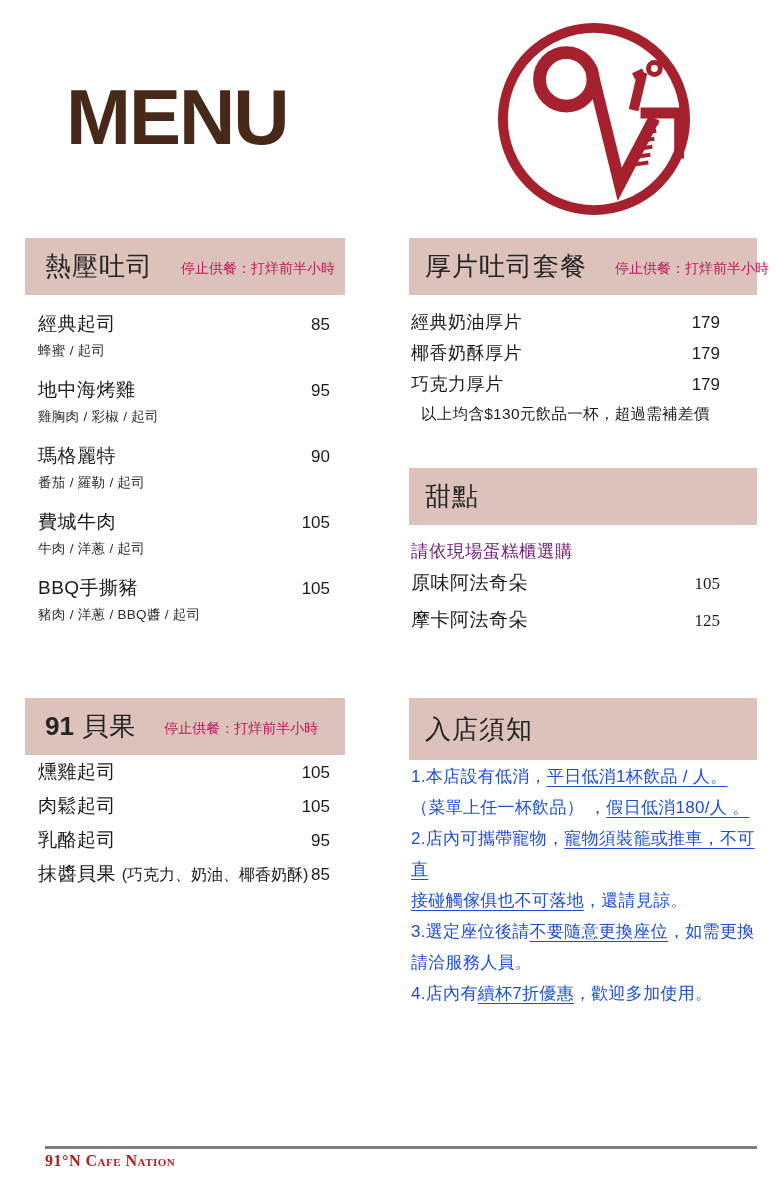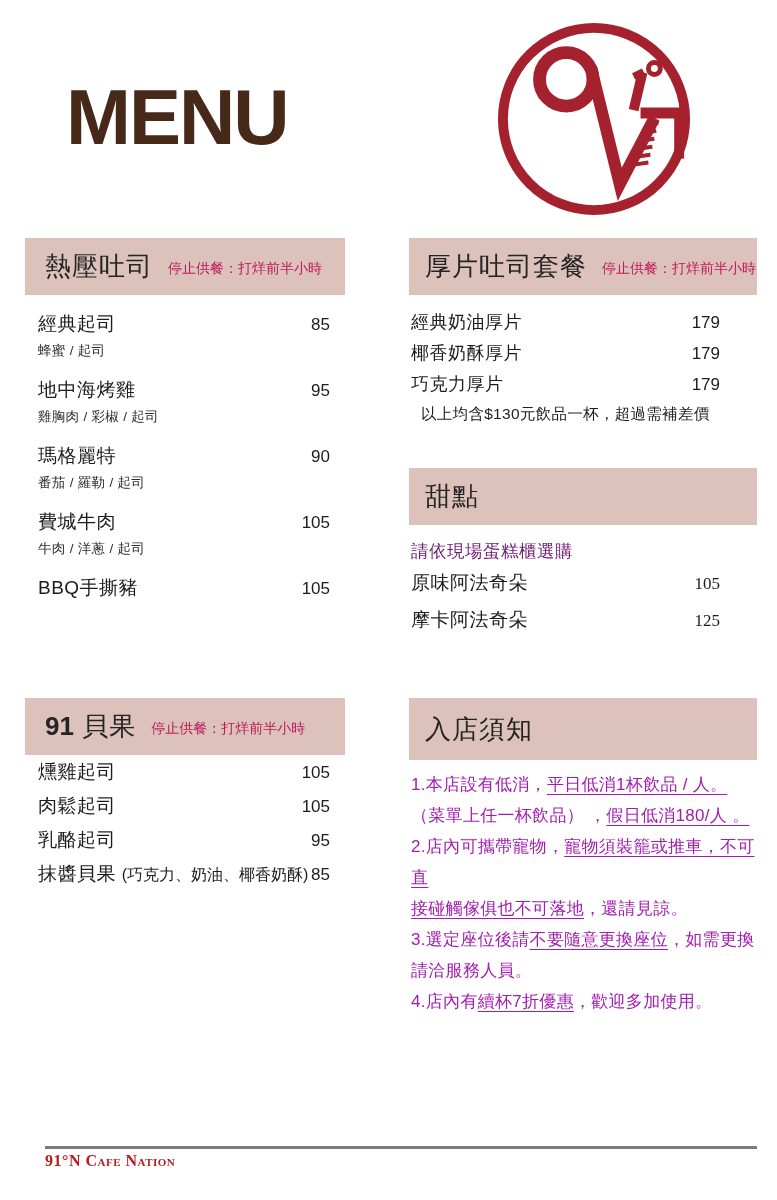--- a/index.html
+++ b/index.html
@@ -19,21 +19,21 @@
   .logo { position:absolute; left:495px; top:20px; width:198px; height:198px; }
   
   .sec { position:absolute; }
   .sec-hot    { left:25px;  top:238px; width:320px; }
   .sec-thick  { left:409px; top:238px; width:348px; }
   .sec-dessert{ left:409px; top:468px; width:348px; }
   .sec-bagel  { left:25px;  top:698px; width:320px; }
   .sec-notice { left:409px; top:698px; width:348px; }
   .sec-header {
     background:#dcc2bb; height:57px;
-    display:flex; align-items:center; gap:15px;
+    display:flex; align-items:center; gap:28px;
     padding-left:20px; padding-right:10px;
   }
   .sec-header.tall { height:62px; }
   .sec-title { font-size:26px; color:#242424; letter-spacing:1px; white-space:nowrap; }
   .sec-title .num { font-weight:700; letter-spacing:0; }
   .sec-note  { font-size:14px; color:#be185d; white-space:nowrap; padding-top:4px; }
   
   .items-desc { margin-top:16px; padding-left:13px; padding-right:15px; }
   .item { margin-bottom:17px; }
   .item-row { display:flex; justify-content:space-between; align-items:baseline; }
@@ -45,21 +45,21 @@
   .rows { margin-top:12px; }
   .row { display:flex; justify-content:space-between; align-items:baseline; }
   .sec-thick  .row { line-height:31px; padding-right:37px; padding-left:2px; }
   .sec-thick  .row .item-name { font-size:18px; }
   .sec-dessert .row { line-height:36px; padding-right:37px; padding-left:2px;font-family:Liberation Serif, serif; }
   .sec-bagel  .rows { margin-top:0; padding-left:13px; padding-right:15px; }
   .sec-bagel  .row { line-height:33px; }
   .footnote { font-size:15.5px; color:#1c1c1c; margin-top:4px; padding-left:12px; letter-spacing:0.3px; }
   .lead { font-size:17.5px; color:#701a75; margin-top:14px; padding-left:2px; letter-spacing:0.5px; }
   
-  .notice-lines { margin-top:9px; padding-left:2px; font-size:17px; line-height:31px; color:#a21caf; letter-spacing:0.3px; }
+  .notice-lines { margin-top:1px; padding-left:2px; font-size:17px; line-height:31px; color:#1d4ed8; letter-spacing:0.3px; }
   .notice-lines .u { text-decoration:underline; text-underline-offset:4px; text-decoration-thickness:1px; }
   
   .footer-line { position:absolute; left:45px; top:1146px; width:712px; height:3px; background:#7c7c7c; }
   .footer-brand {
     position:absolute; left:45px; top:1152px;
     font-family:"Liberation Serif", serif; font-variant:small-caps;
     font-weight:700; font-size:16px; color:#b91c1c; letter-spacing:0.5px;
   }
 </style>
 </head>
@@ -122,20 +122,21 @@
           <span class="item-name">費城牛肉</span>
           <span class="item-price">105</span>
         </div>
         <div class="item-desc">牛肉 / 洋蔥 / 起司</div>
       </div>
       <div class="item">
         <div class="item-row">
           <span class="item-name">BBQ手撕豬</span>
           <span class="item-price">105</span>
         </div>
+        <div class="item-desc">豬肉 / 洋蔥 / BBQ醬 / 起司</div>
       </div>
     </div>
   </div>
 
   <div class="sec sec-thick">
     <div class="sec-header" style="padding-left:16px;">
       <span class="sec-title">厚片吐司套餐</span>
       <span class="sec-note">停止供餐：打烊前半小時</span>
     </div>
     <div class="rows">

